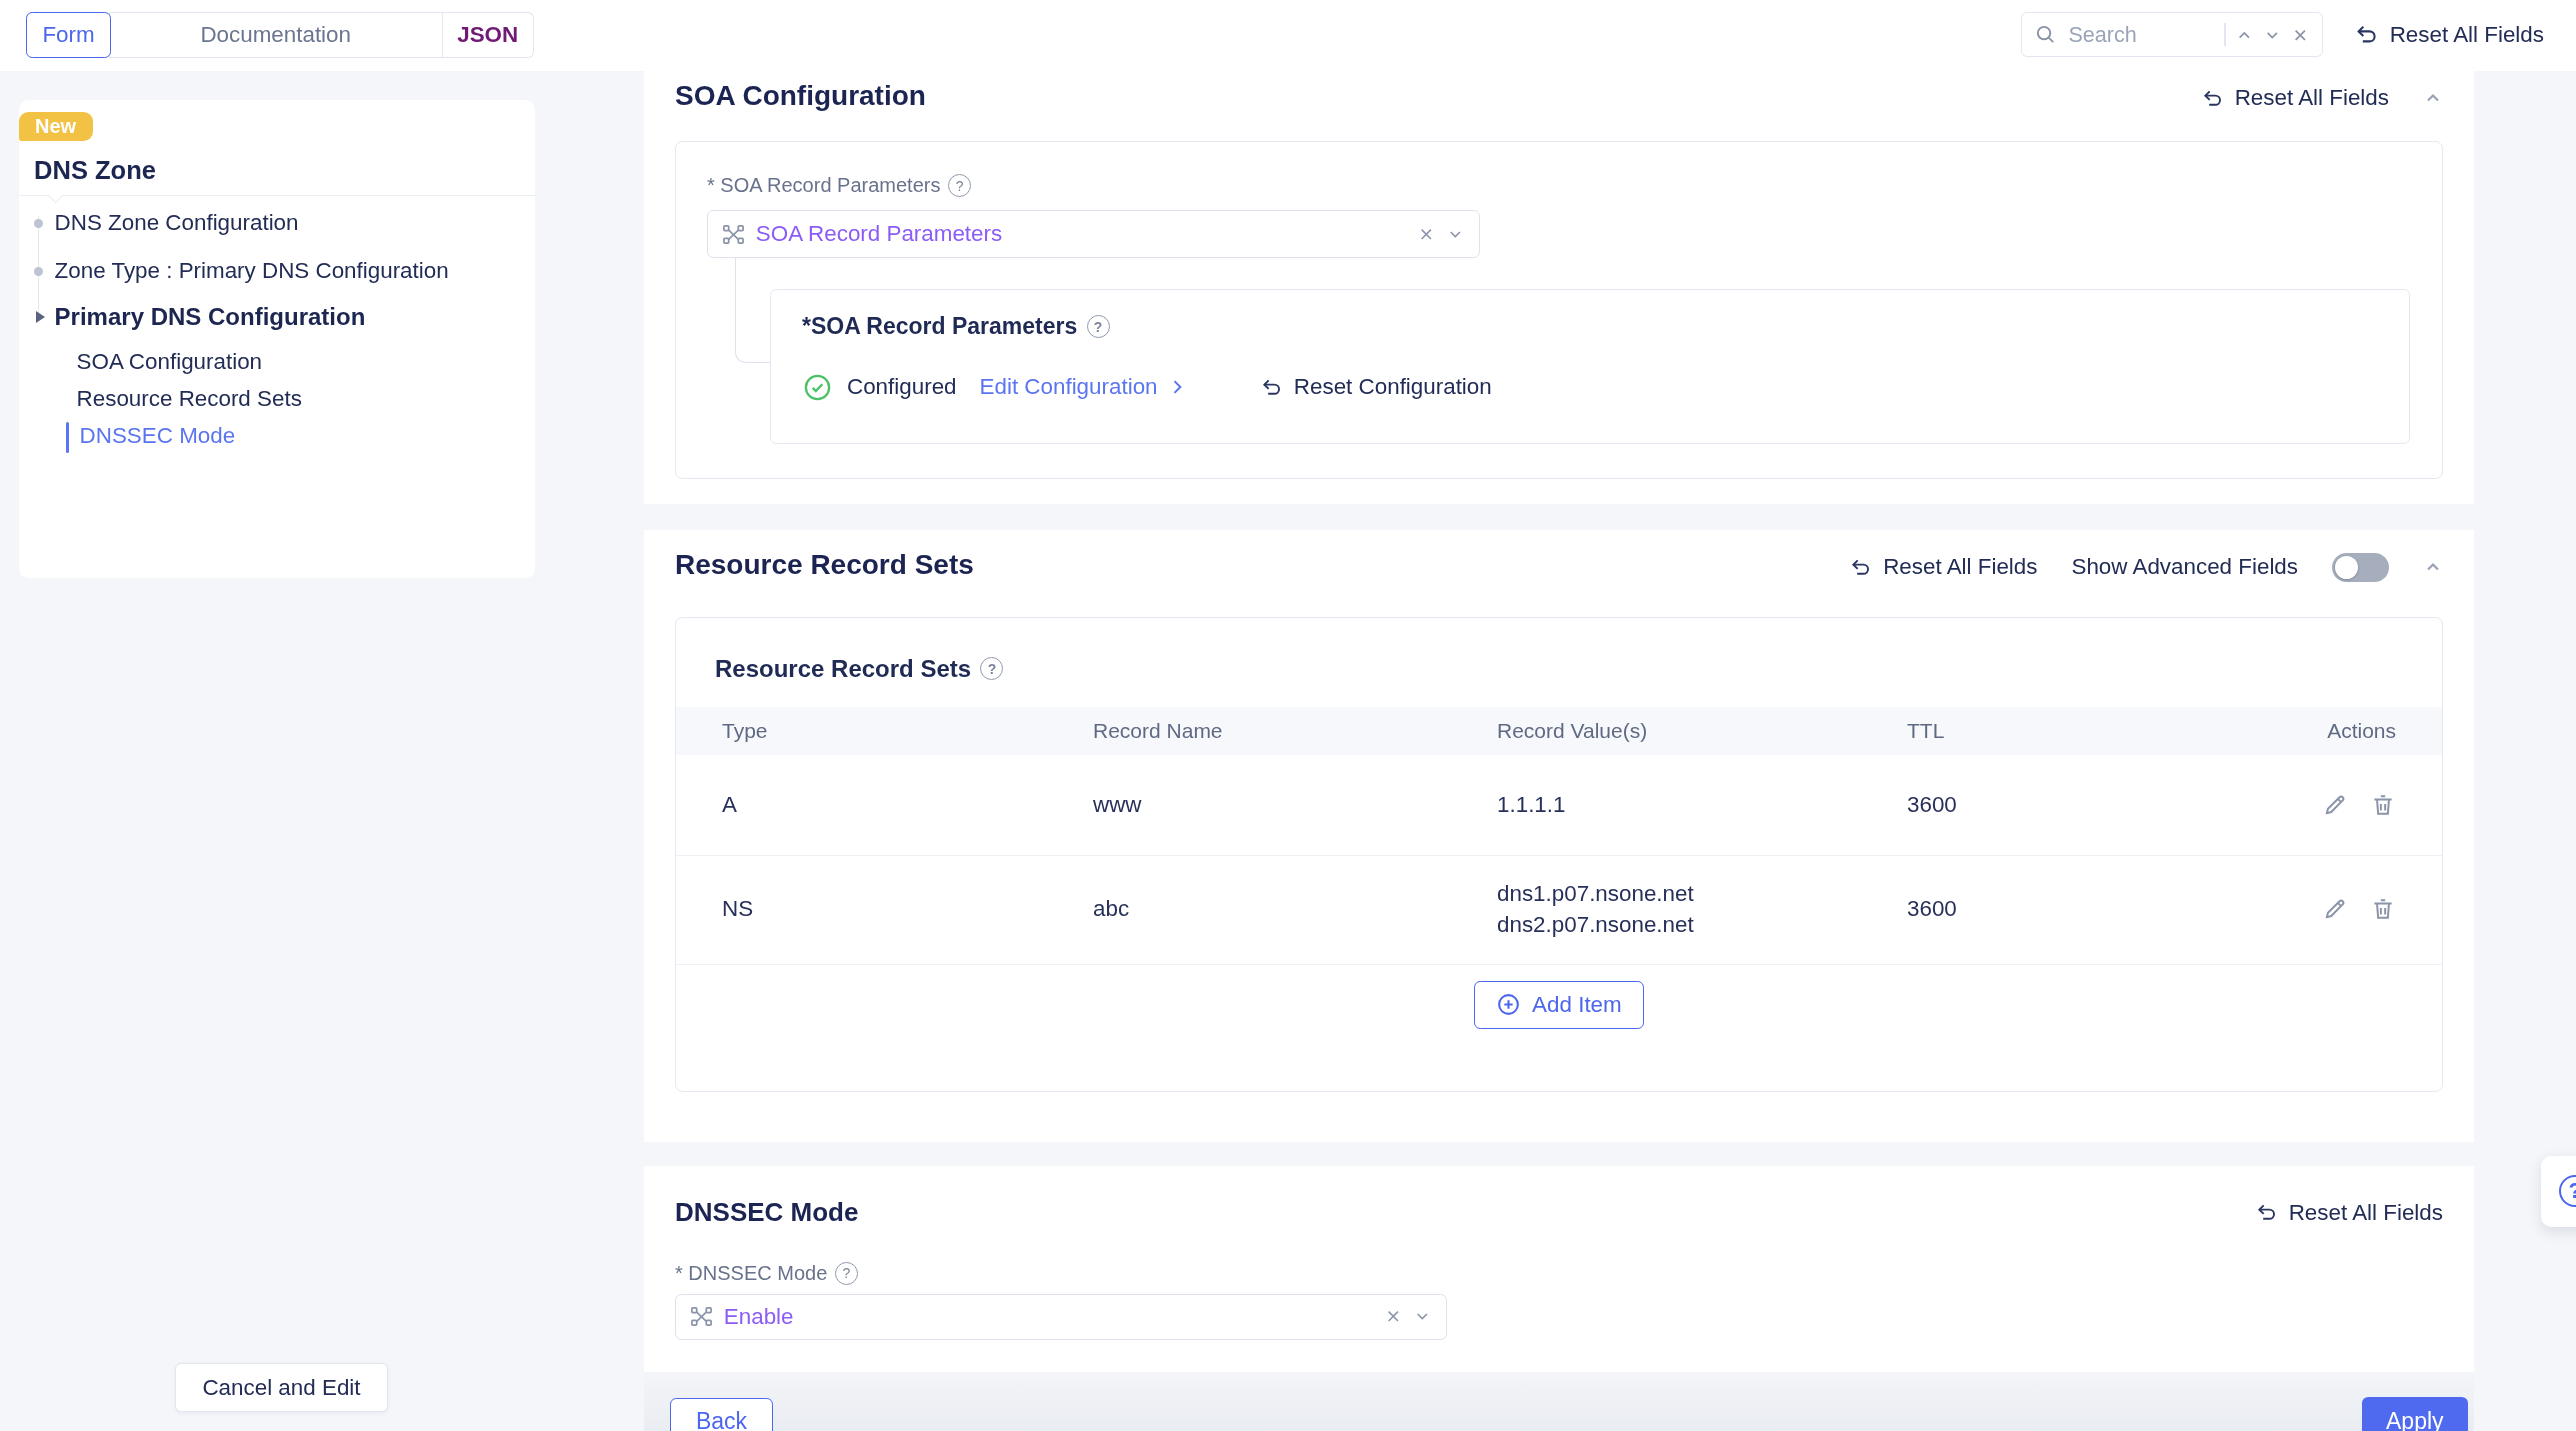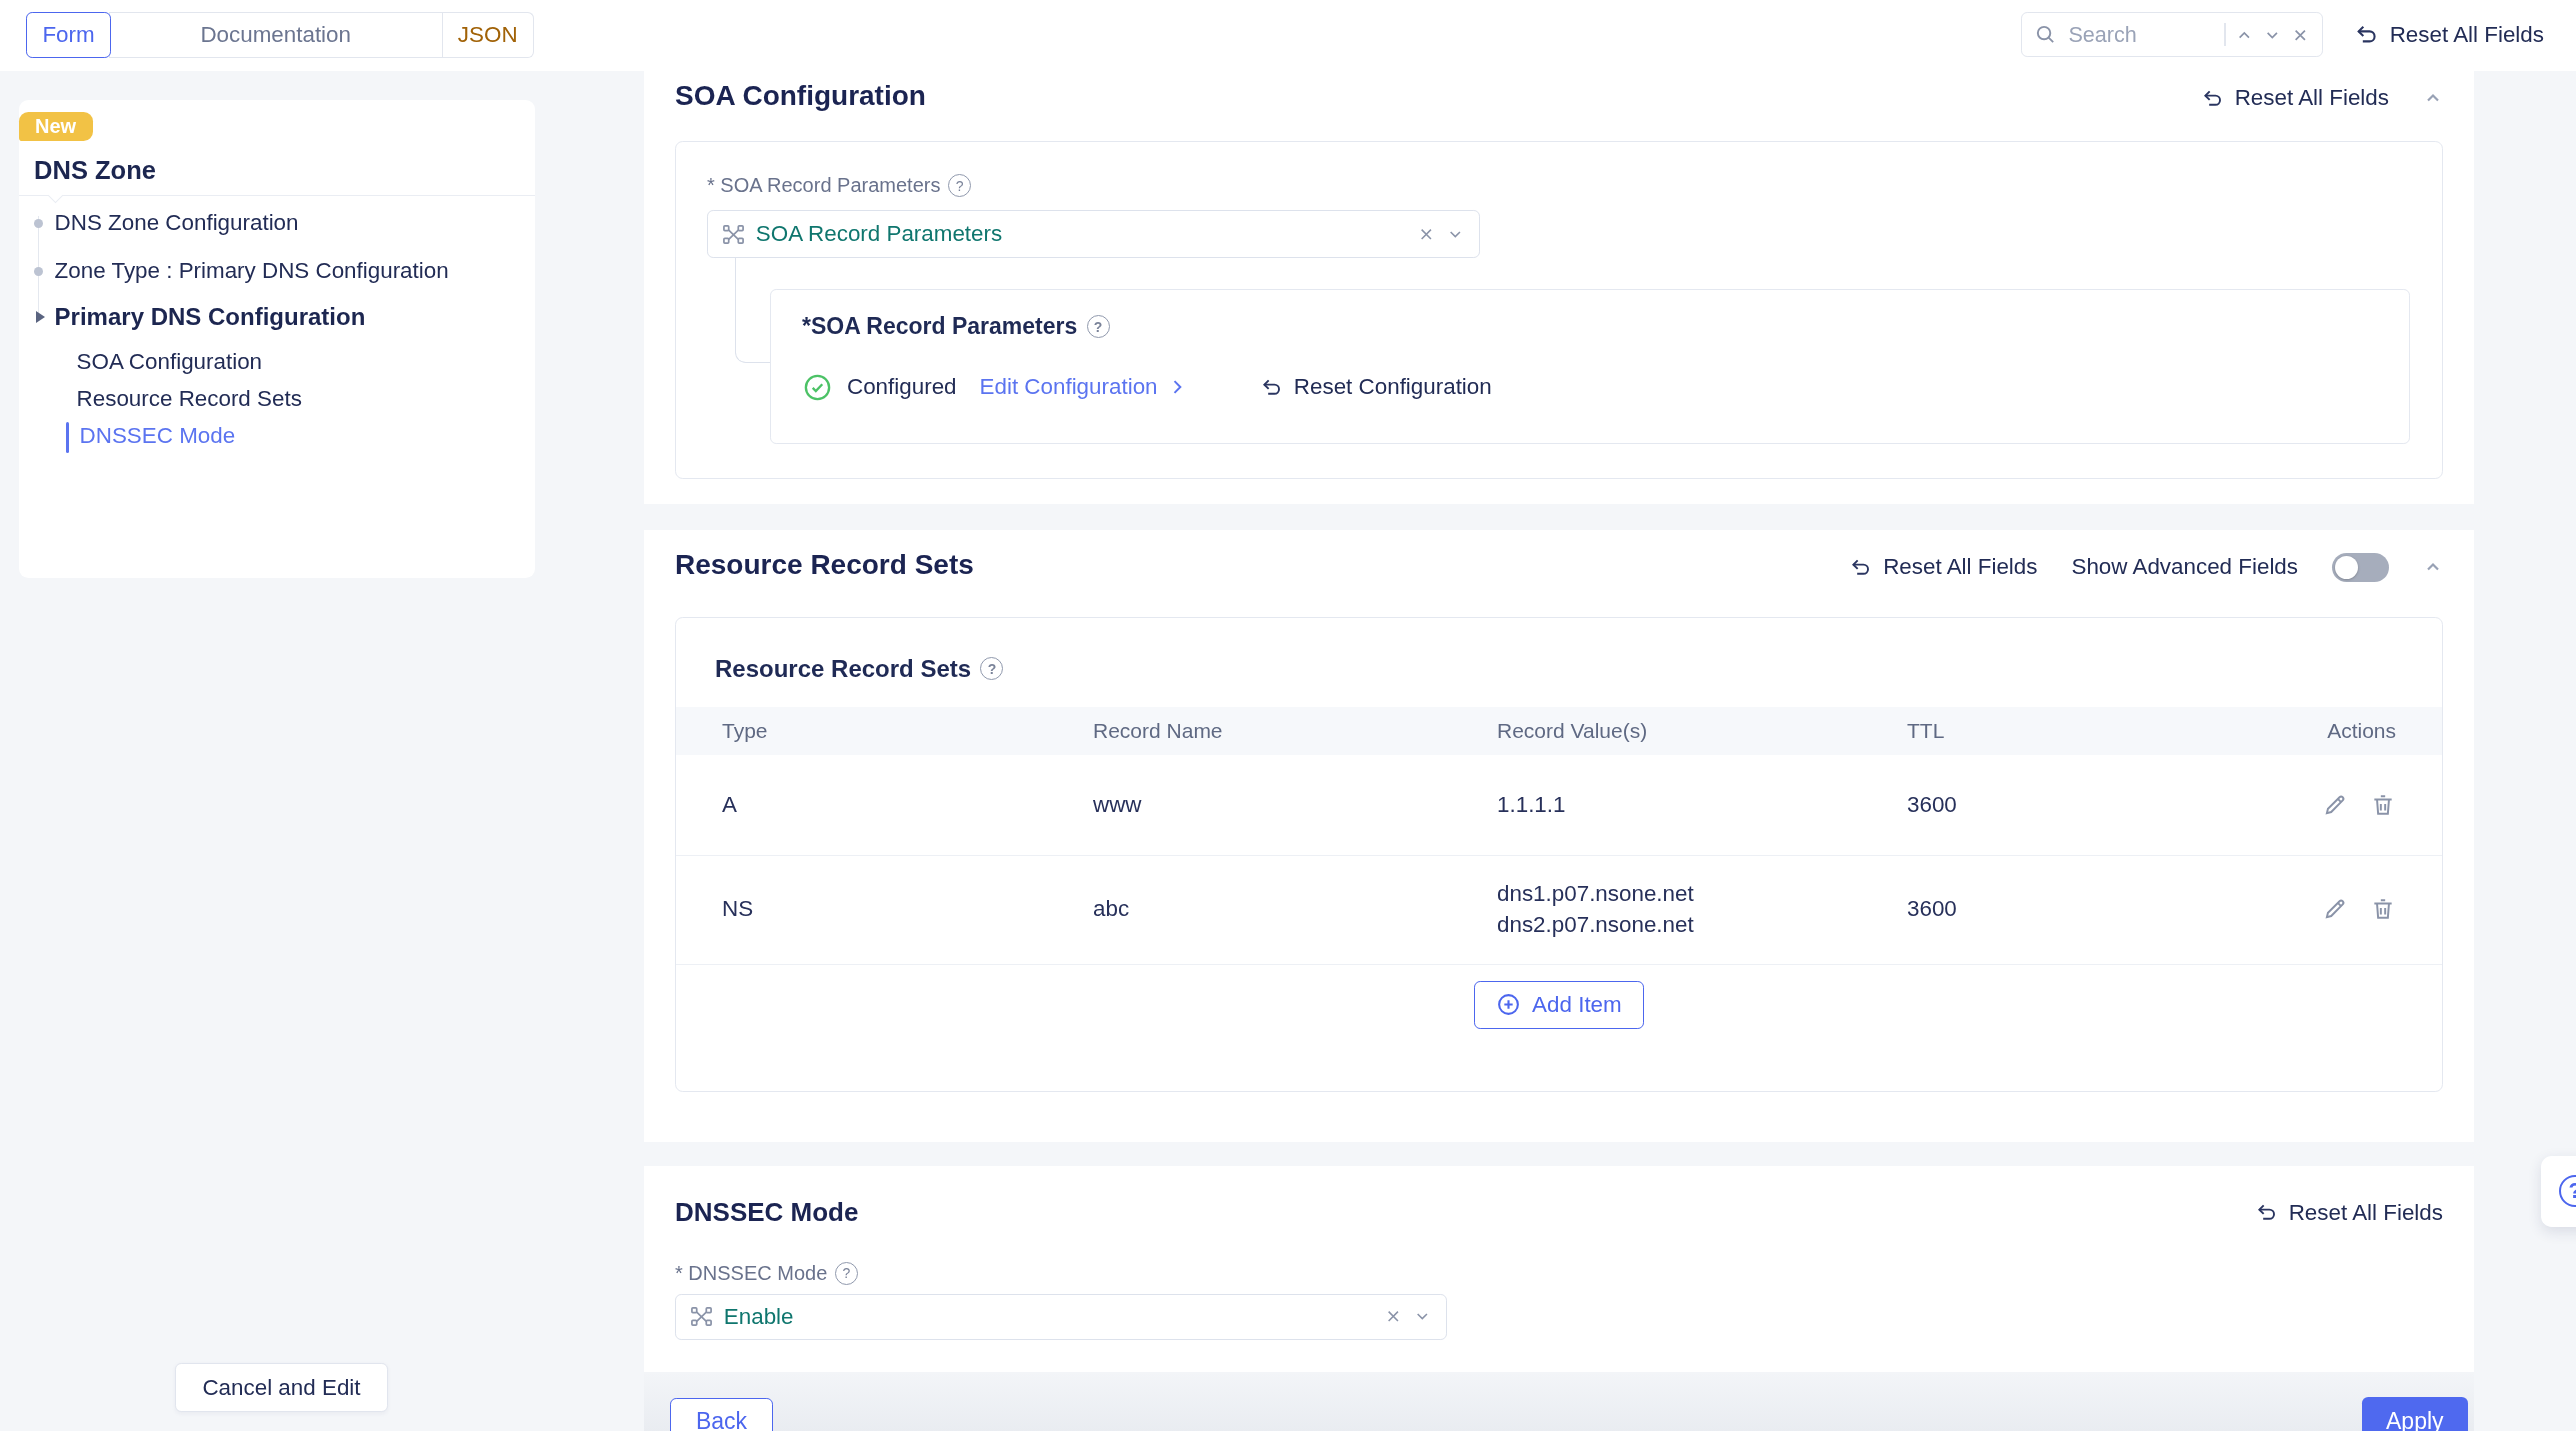--- a/index.html
+++ b/index.html
@@ -8,21 +8,21 @@
     background:#f4f6f9;color:#232d58;
     font-family:"Liberation Sans", sans-serif;
   }
   svg{display:block}
   
   .topbar{position:absolute;left:0;top:0;width:2576px;height:71px;background:#ffffff;}
   .tabgroup{position:absolute;left:26px;top:12.4px;display:flex;height:46px;text-align:center;}
   .tab{display:flex;align-items:center;justify-content:center;font-size:22.4px;background:#fff;box-sizing:border-box;cursor:pointer;}
   .tab-form{width:85px;border:1.9px solid #4c66ee;color:#4c66ee;border-radius:6.2px;z-index:2;}
   .tab-doc{width:334px;border:1.2px solid #e2e6ee;color:#6b7590;margin-left:-2.3px;}
-  .tab-json{width:91px;border:1.2px solid #e2e6ee;border-left:none;color:#a16207;border-radius:0 6.2px 6.2px 0;}
+  .tab-json{width:91px;border:1.2px solid #e2e6ee;border-left:none;color:#701a75;border-radius:0 6.2px 6.2px 0;font-weight:bold;}
   .top-right{position:absolute;right:32px;top:12.4px;display:flex;align-items:center;gap:32px;}
   .searchbox{width:302px;height:45px;border:1.2px solid #e2e6ee;border-radius:6.2px;display:flex;align-items:center;padding:0 12.4px;box-sizing:border-box;gap:9.3px;background:#fff;}
   .searchbox input{border:none;outline:none;flex:1;font-size:21.6px;font-family:inherit;color:#3a445f;min-width:0;background:transparent;}
   .searchbox input::placeholder{color:#9aa3b7;}
   .vdiv{width:1.2px;height:23px;background:#e2e6ee;}
   .sicon{color:#8a93a8;display:flex;align-items:center;cursor:pointer;}
   .reset-cluster{display:flex;align-items:center;gap:10px;cursor:pointer;}
   .reset-cluster .txt{font-size:22.4px;color:#222c55;}
   .undo-ic{color:#2a3560;}
   
@@ -48,21 +48,21 @@
   .panelB{height:612px;margin-top:25.5px;}
   .panelC{height:206px;margin-top:24px;}
   .sec-title{position:absolute;left:31px;font-size:28px;font-weight:bold;color:#1b2452;}
   .sec-right{position:absolute;right:31px;display:flex;align-items:center;gap:34px;}
   .chev-collapse{color:#98a1b5;cursor:pointer;}
   .card{position:absolute;left:31px;right:31px;border:1.2px solid #e4e8f0;border-radius:7.7px;background:#fff;box-sizing:border-box;}
   .cardA{top:70px;height:338px;}
   .field-label{display:flex;align-items:center;gap:7.7px;font-size:20px;color:#69728c;}
   .qicon{width:21px;height:21px;border:1.5px solid #9099ad;border-radius:50%;color:#7a8399;font-size:14px;display:flex;align-items:center;justify-content:center;flex:none;}
   .dropdown{position:absolute;height:48px;border:1.2px solid #dde2ec;border-radius:6.2px;display:flex;align-items:center;padding:0 14px;box-sizing:border-box;gap:10.8px;background:#fff;cursor:pointer;}
-  .dd-value{flex:1;font-size:22.4px;color:#0f766e;}
+  .dd-value{flex:1;font-size:22.4px;color:#8b5cf6;}
   .dd-ic{color:#8a93a8;display:flex;align-items:center;}
   .soa-label{position:absolute;left:31px;top:32px;text-align:right;}
   .soa-dd{left:31px;top:68px;width:773px;}
   .elbow{position:absolute;left:59px;top:116px;width:36px;height:104px;border-left:1.5px solid #dde2ec;border-bottom:1.5px solid #dde2ec;border-bottom-left-radius:10.8px;}
   .card-nested{position:absolute;left:94px;right:32px;top:147px;height:153px;border:1.2px solid #e4e8f0;border-radius:6.2px;background:#fff;}
   .nested-label{position:absolute;left:31px;top:23px;display:flex;align-items:center;gap:9.3px;font-size:23px;font-weight:bold;color:#1f2a55;}
   .status-row{position:absolute;left:31px;top:80px;display:flex;align-items:center;height:34px;}
   .status-txt{font-size:22.4px;color:#222c55;margin-left:14px;}
   .edit-link{font-size:22.4px;color:#5b74f0;margin-left:23px;cursor:pointer;display:flex;align-items:center;gap:9.3px;justify-content:space-between;}
   .reset-config{margin-left:74px;align-items:center;}

